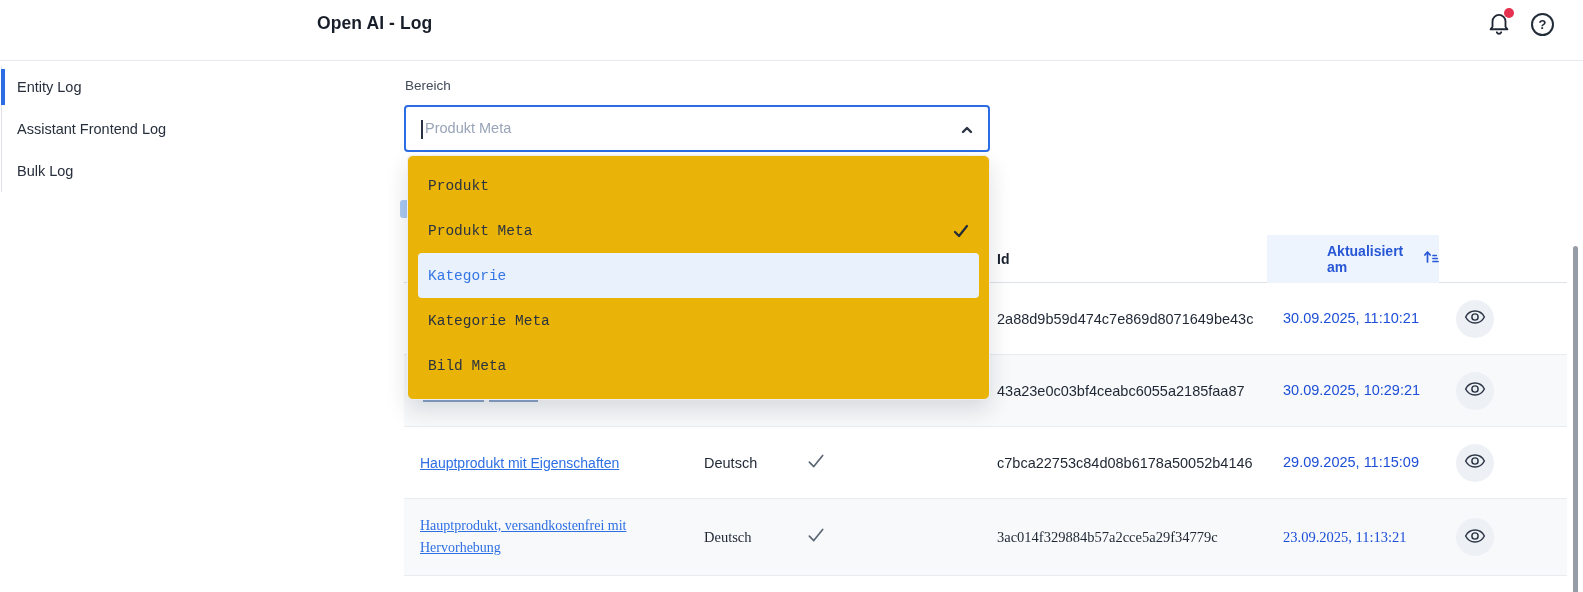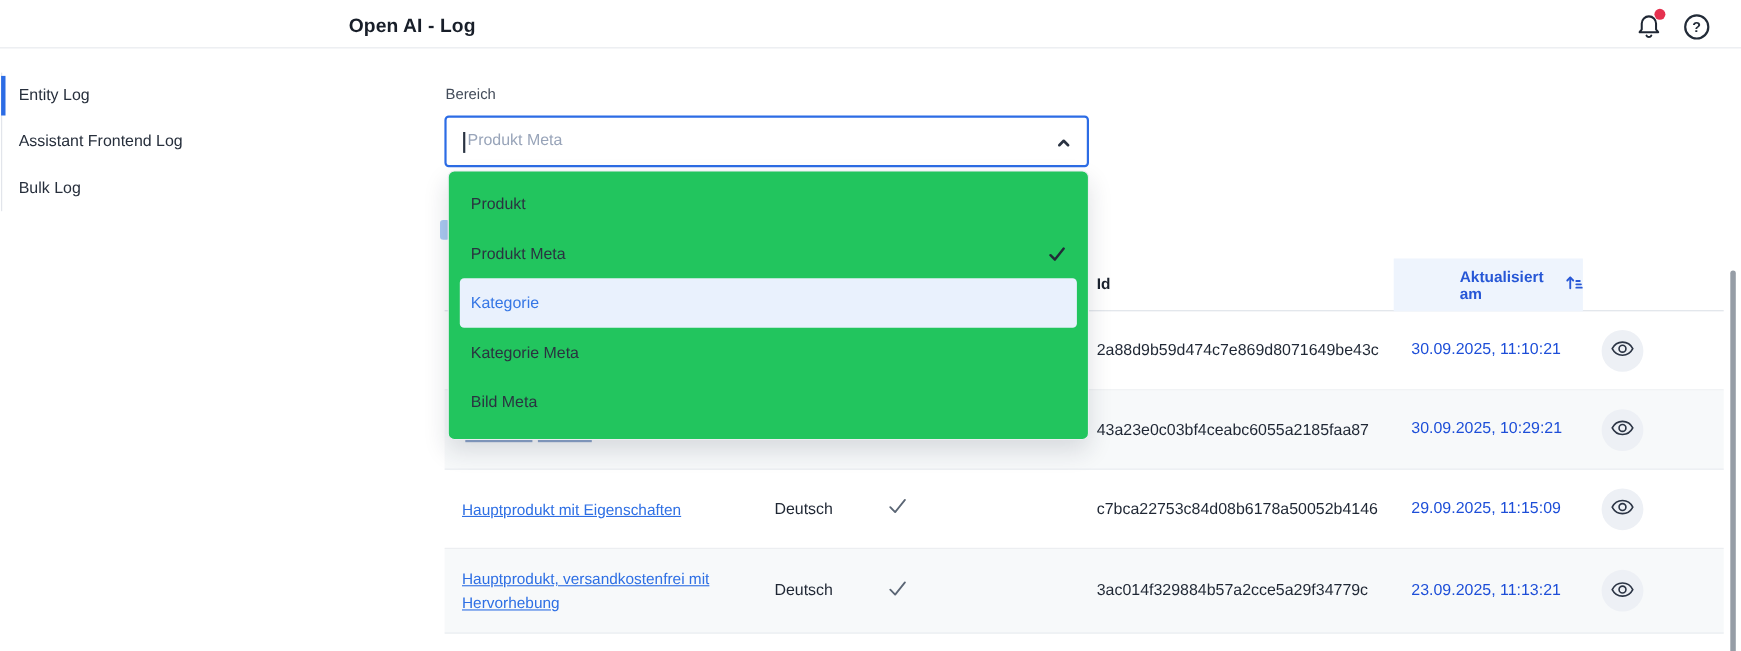--- a/index.html
+++ b/index.html
@@ -1,21 +1,21 @@
 <!DOCTYPE html>
 <html><head>
 <meta charset="utf-8">
 <style>
   * { margin:0; padding:0; box-sizing:border-box; }
   html,body { background:#fff; }
   body { font-family:"Liberation Sans","DejaVu Sans",sans-serif; color:#1f2734; }
   .canvas { position:relative; width:1583px; height:592px; background:#fff; overflow:hidden; }
 
   
-  .app-header { position:absolute; left:0; top:0; width:1583px; height:44px; background:#fff; border-bottom:1px solid #e6e9ed; z-index:20; }
+  .app-header { position:absolute; left:0; top:0; width:1583px; height:61px; background:#fff; border-bottom:1px solid #e6e9ed; z-index:20; }
   .app-title { position:absolute; left:317px; top:13px; font-size:17.5px; font-weight:700; color:#181e29; letter-spacing:.1px; }
   .hdr-icon-btn { position:absolute; top:10px; width:28px; height:28px; background:none; border:none; cursor:pointer; }
   .bell-wrap { left:1485px; }
   .help-wrap { left:1531px; }
   .notif-dot { position:absolute; right:-1px; top:-2px; width:10px; height:10px; border-radius:50%; }
   .help-circle { width:23px; height:23px; border:2px solid #222b38; border-radius:50%; display:flex; align-items:center; justify-content:center; font-size:13px; font-weight:700; color:#222b38; }
 
   
   .sidebar { position:absolute; left:0; top:61px; width:404px; height:531px; background:#fff; z-index:2;text-align:right; }
   .sidebar-list { position:absolute; left:1px; top:5px; border-left:1px solid #dfe3e9; width:400px; }
@@ -26,21 +26,21 @@
   .filter-label { position:absolute; left:405px; top:78px; font-size:13.5px; color:#434c5a; z-index:3; }
   .select-field { position:absolute; left:404px; top:105px; width:586px; height:47px; background:#fff; border:2px solid #2c6ce5; border-radius:4px; z-index:9; cursor:text; }
   .text-cursor { position:absolute; left:15px; top:13px; width:1.5px; height:19px; background:#2a3342; }
   .select-placeholder { position:absolute; left:19px; top:13px; font-size:14.5px; color:#98a4b9; }
   .chevron-up { position:absolute; right:13px; top:15px; }
 
   
   .obscured-edge { position:absolute; left:400px; top:200px; width:9px; height:18px; background:#aac9f2; border-radius:3px; z-index:4; }
 
   
-  .dropdown-panel { position:absolute; left:407px; top:155px; width:583px; height:245px; background:#22c55e; border:1px solid #eceef2; border-radius:6px; box-shadow:0 10px 22px rgba(25,35,55,.14); z-index:10; padding-top:7px; }
+  .dropdown-panel { position:absolute; left:407px; top:155px; width:583px; height:245px; background:#eab308; border:1px solid #eceef2; border-radius:6px; box-shadow:0 10px 22px rgba(25,35,55,.14); z-index:10; padding-top:7px;font-family:Liberation Mono, monospace; }
   .dd-option { position:relative; height:45px; margin:0 10px; display:flex; align-items:center; padding:0 10px; font-size:14.5px; color:#2a3340; border-radius:4px; cursor:pointer; }
   .dd-option.highlighted { background:#e9f1fd; color:#3576e5; }
   .dd-check { position:absolute; right:9px; top:14px; }
 
   
   .link-fragment { position:absolute; top:400px; height:2px; background:#8aa3c9; z-index:5; }
   .frag-1 { left:423px; width:61px; }
   .frag-2 { left:489px; width:49px; }
 
   
@@ -55,21 +55,21 @@
   .c-id { width:278px; padding-left:8px; }
   .c-date { width:172px; padding-left:16px; }
   .c-actions { width:76px; }
   .th-label { font-size:14px; font-weight:700; color:#1b222e; }
   .th-date-cell { height:48px; display:flex; align-items:center; background:#eef4fd; }
   .th-sort { font-size:14px; font-weight:700; color:#2757d6; display:flex; align-items:center; gap:6px; cursor:pointer;margin-left:44px; }
   .cell-text { font-size:14.5px; color:#1f2734; }
   .date-text { font-size:14.5px; color:#1d4ed8; line-height:23px; width:112px; }
   .row-link { font-size:14px; color:#2e6fe4; text-decoration:underline; line-height:22px; display:inline-block; max-width:268px; cursor:pointer; }
   .eye-btn { width:38px; height:38px; margin-left:17px; border:none; border-radius:50%; background:#edf0f5; display:flex; align-items:center; justify-content:center; cursor:pointer; }
-  .h72 { height:72px; } .h77 { height:77px; }
+  .h72 { height:72px; } .h77 { height:77px;font-family:Liberation Serif, serif; }
 
   
   .scrollbar-thumb { position:absolute; left:1573px; top:246px; width:5px; height:346px; background:#969da6; border-radius:3px 3px 0 0; z-index:30; }
 </style>
 </head>
 <body>
 
 <div class="canvas">
 
   <div class="app-header">

